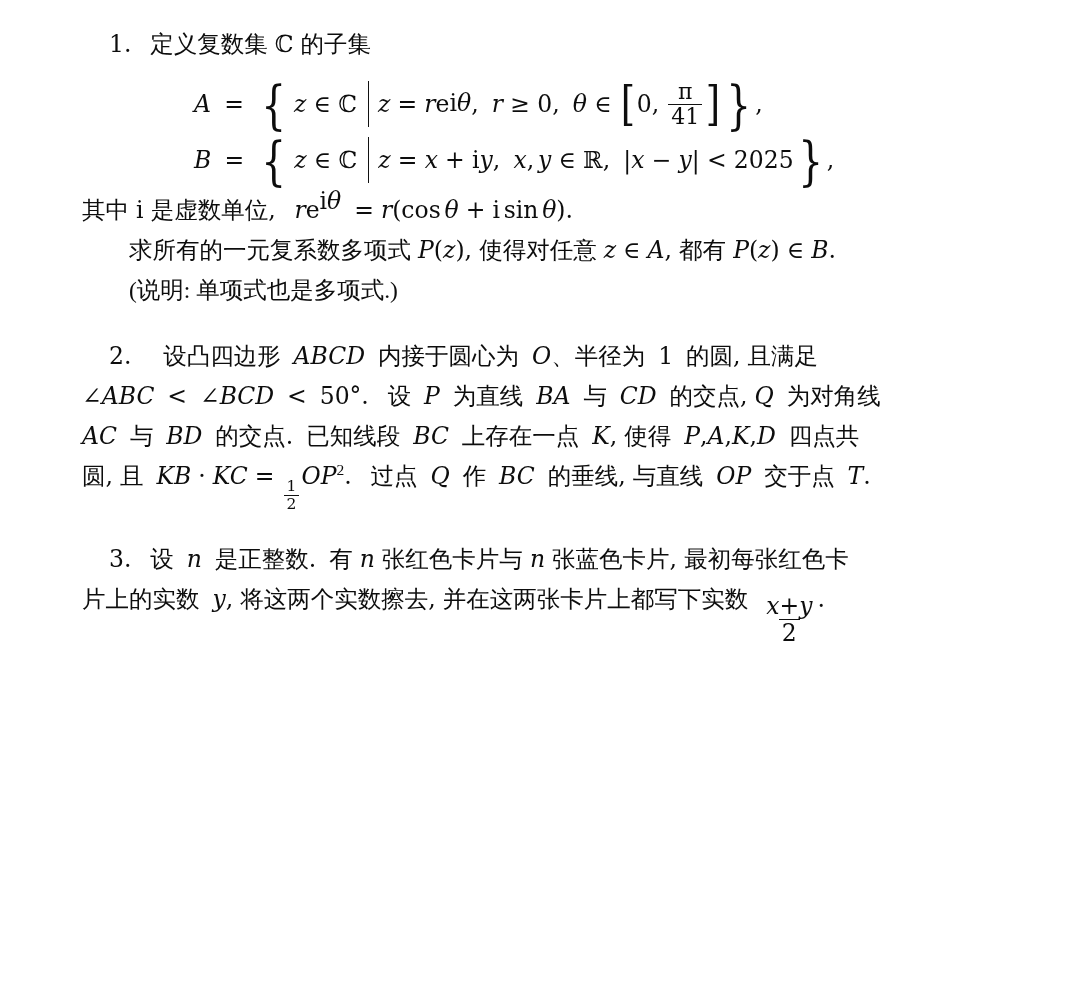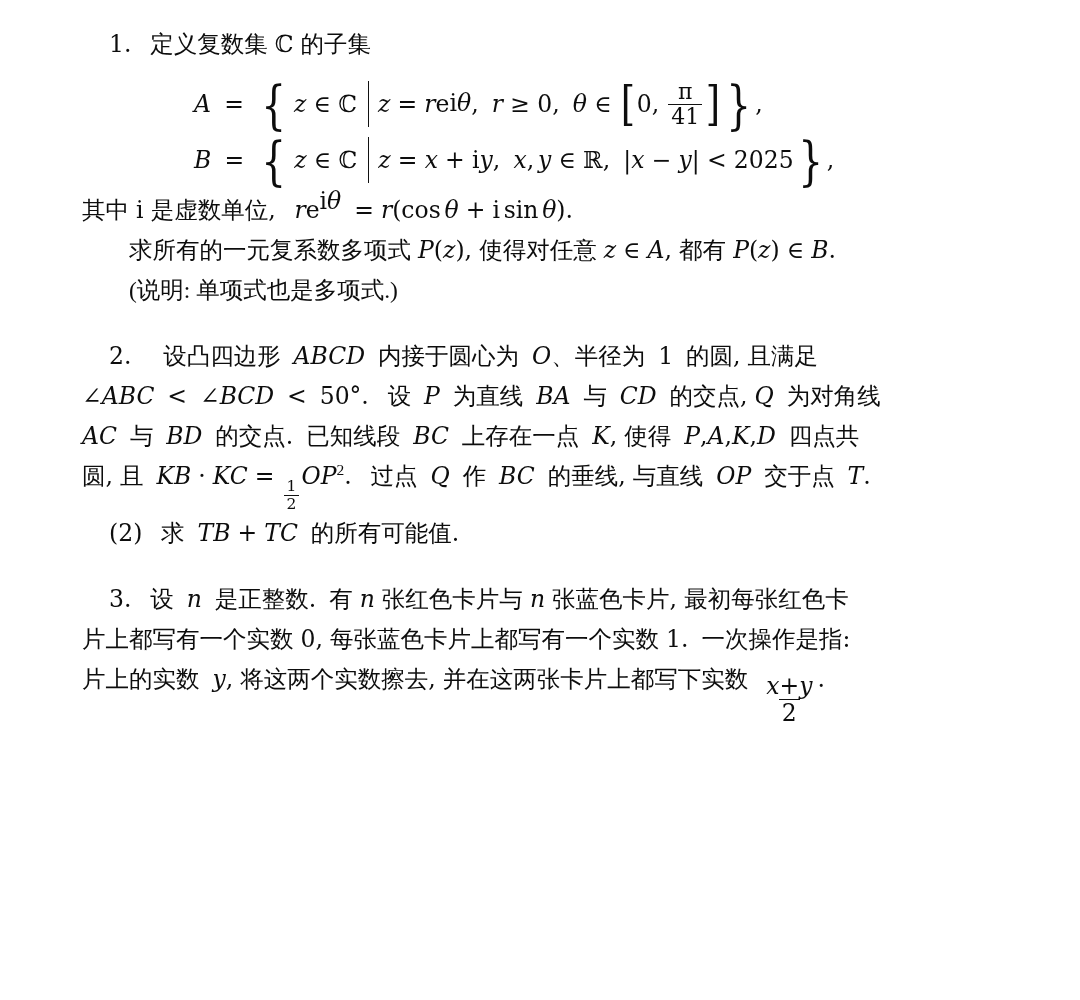--- a/index.html
+++ b/index.html
@@ -271,35 +271,28 @@
 
   <div class="para">
     <span class="cn">圆</span><span class="mr">,</span><span class="gap"></span><span class="cn">且</span><span class="gap2"></span><span class="m">KB</span><span class="gap"></span><span class="mr">·</span><span class="gap"></span><span class="m">KC</span><span class="gap"></span><span class="mr">=</span><span class="gap"></span><span class="frac small mr">
         <span class="n">1</span>
         <span class="d">2</span>
       </span><span class="m">OP</span><sup class="exp">2</sup><span class="mr">.</span>
     <span class="gap2"></span><span class="cn">过点</span><span class="gap2"></span><span class="m">Q</span><span class="gap2"></span><span class="cn">作</span><span class="gap2"></span><span class="m">BC</span><span class="gap2"></span><span class="cn">的垂线</span><span class="mr">,</span><span class="gap"></span><span class="cn">与直线</span><span class="gap2"></span><span class="m">OP</span><span class="gap2"></span><span class="cn">交于点</span><span class="gap2"></span><span class="m">T</span><span class="mr">.</span>
   </div>
 
 
-  <div class="para sub-q">
-    <span class="mr">(2)</span>
-    <span class="gap2"></span><span class="cn">求</span><span class="gap2"></span><span class="m">TB</span><span class="gap"></span><span class="mr">+</span><span class="gap"></span><span class="m">TC</span><span class="gap2"></span><span class="cn">的所有可能值</span><span class="mr">.</span>
-  </div>
 
   <div class="blockgap"></div>
 
   <div class="para indent-sm">
     <span class="num">3.</span>
     <span class="gap2"></span><span class="cn">设</span><span class="gap2"></span><span class="m">n</span><span class="gap2"></span><span class="cn">是正整数</span><span class="mr">.</span><span class="gap2"></span><span class="cn">有</span><span class="gap"></span><span class="m">n</span><span class="gap"></span><span class="cn">张红色卡片与</span><span class="gap"></span><span class="m">n</span><span class="gap"></span><span class="cn">张蓝色卡片</span><span class="mr">,</span><span class="gap"></span><span class="cn">最初每张红色卡</span>
   </div>
 
-  <div class="para">
-    <span class="cn">片上都写有一个实数</span><span class="gap"></span><span class="mr">0</span><span class="mr">,</span><span class="gap"></span><span class="cn">每张蓝色卡片上都写有一个实数</span><span class="gap"></span><span class="mr">1</span><span class="mr">.</span><span class="gap2"></span><span class="cn">一次操作是指</span><span class="mr">:</span>
-  </div>
 
 
   <div class="para">
     <span class="cn">片上的实数</span><span class="gap2"></span><span class="m">y</span><span class="mr">,</span><span class="gap"></span><span class="cn">将这两个实数擦去</span><span class="mr">,</span><span class="gap"></span><span class="cn">并在这两张卡片上都写下实数</span><span class="gap2"></span><span class="frac small">
         <span class="n m">x+y</span>
         <span class="d mr">2</span>
       </span><span class="mr">.</span>
   </div>
 
 

